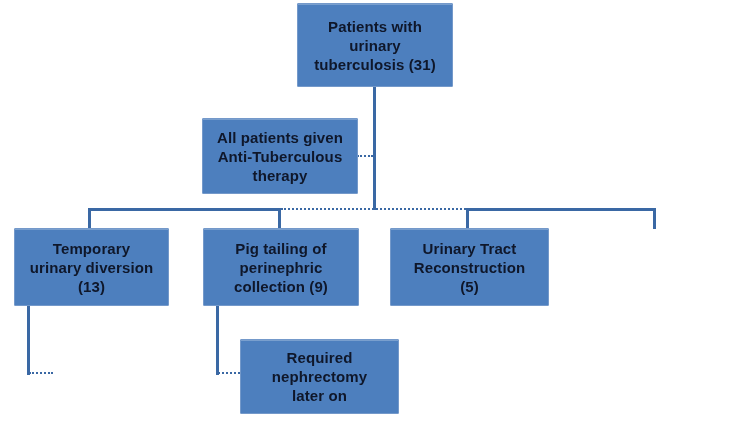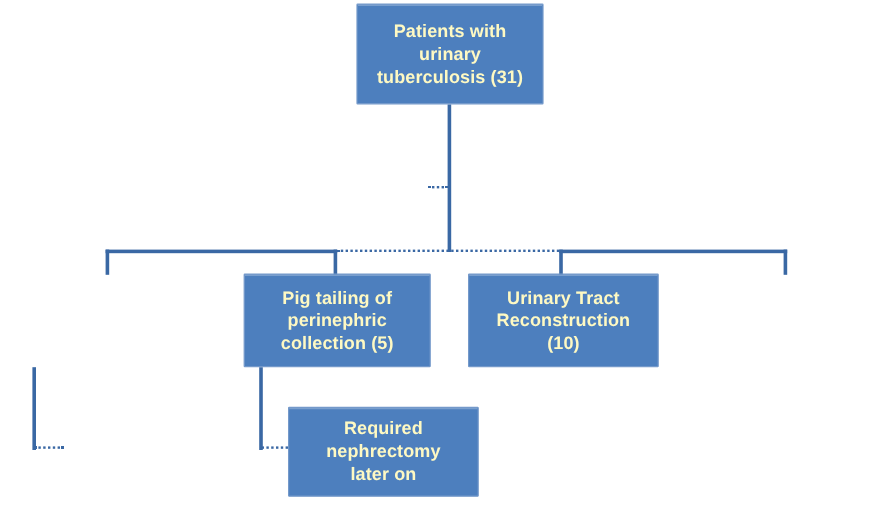--- a/index.html
+++ b/index.html
@@ -14,21 +14,21 @@
     height: 423px;
     background: #ffffff;
     overflow: hidden;
   }
   .node {
     position: absolute;
     box-sizing: border-box;
     background: #4d7fbe;
     border: 1px solid #7499ca;
     border-radius: 1px;
-    color: #fef9c3;
+    color: #0f172a;
     display: flex;
     align-items: center;
     justify-content: center;
     text-align: center;
     white-space: pre-line;
     font-size: 15px;
     line-height: 19px;
     font-weight: 600;
     letter-spacing: 0.1px;
     box-shadow: inset 0 1px 0 rgba(255,255,255,0.25);
@@ -83,29 +83,35 @@
   <div class="dotted c-stub"></div>
   <div class="line c-l1v"></div>
   <div class="dotted c-l1h"></div>
   <div class="line c-l2v"></div>
   <div class="dotted c-l2h"></div>
 
   <div class="node n-root">Patients with
 urinary
 tuberculosis  (31)</div>
 
+  <div class="node n-therapy">All patients given
+Anti-Tuberculous
+therapy</div>
 
+  <div class="node n-branch1">Temporary
+urinary diversion
+(13)</div>
 
   <div class="node n-branch2">Pig tailing of
 perinephric
-collection (5)</div>
+collection (9)</div>
 
   <div class="node n-branch3">Urinary Tract
 Reconstruction
-(10)</div>
+(5)</div>
 
 
 
   <div class="node n-leaf2">Required
 nephrectomy
 later on</div>
 
 </div>
 
 </body></html>

